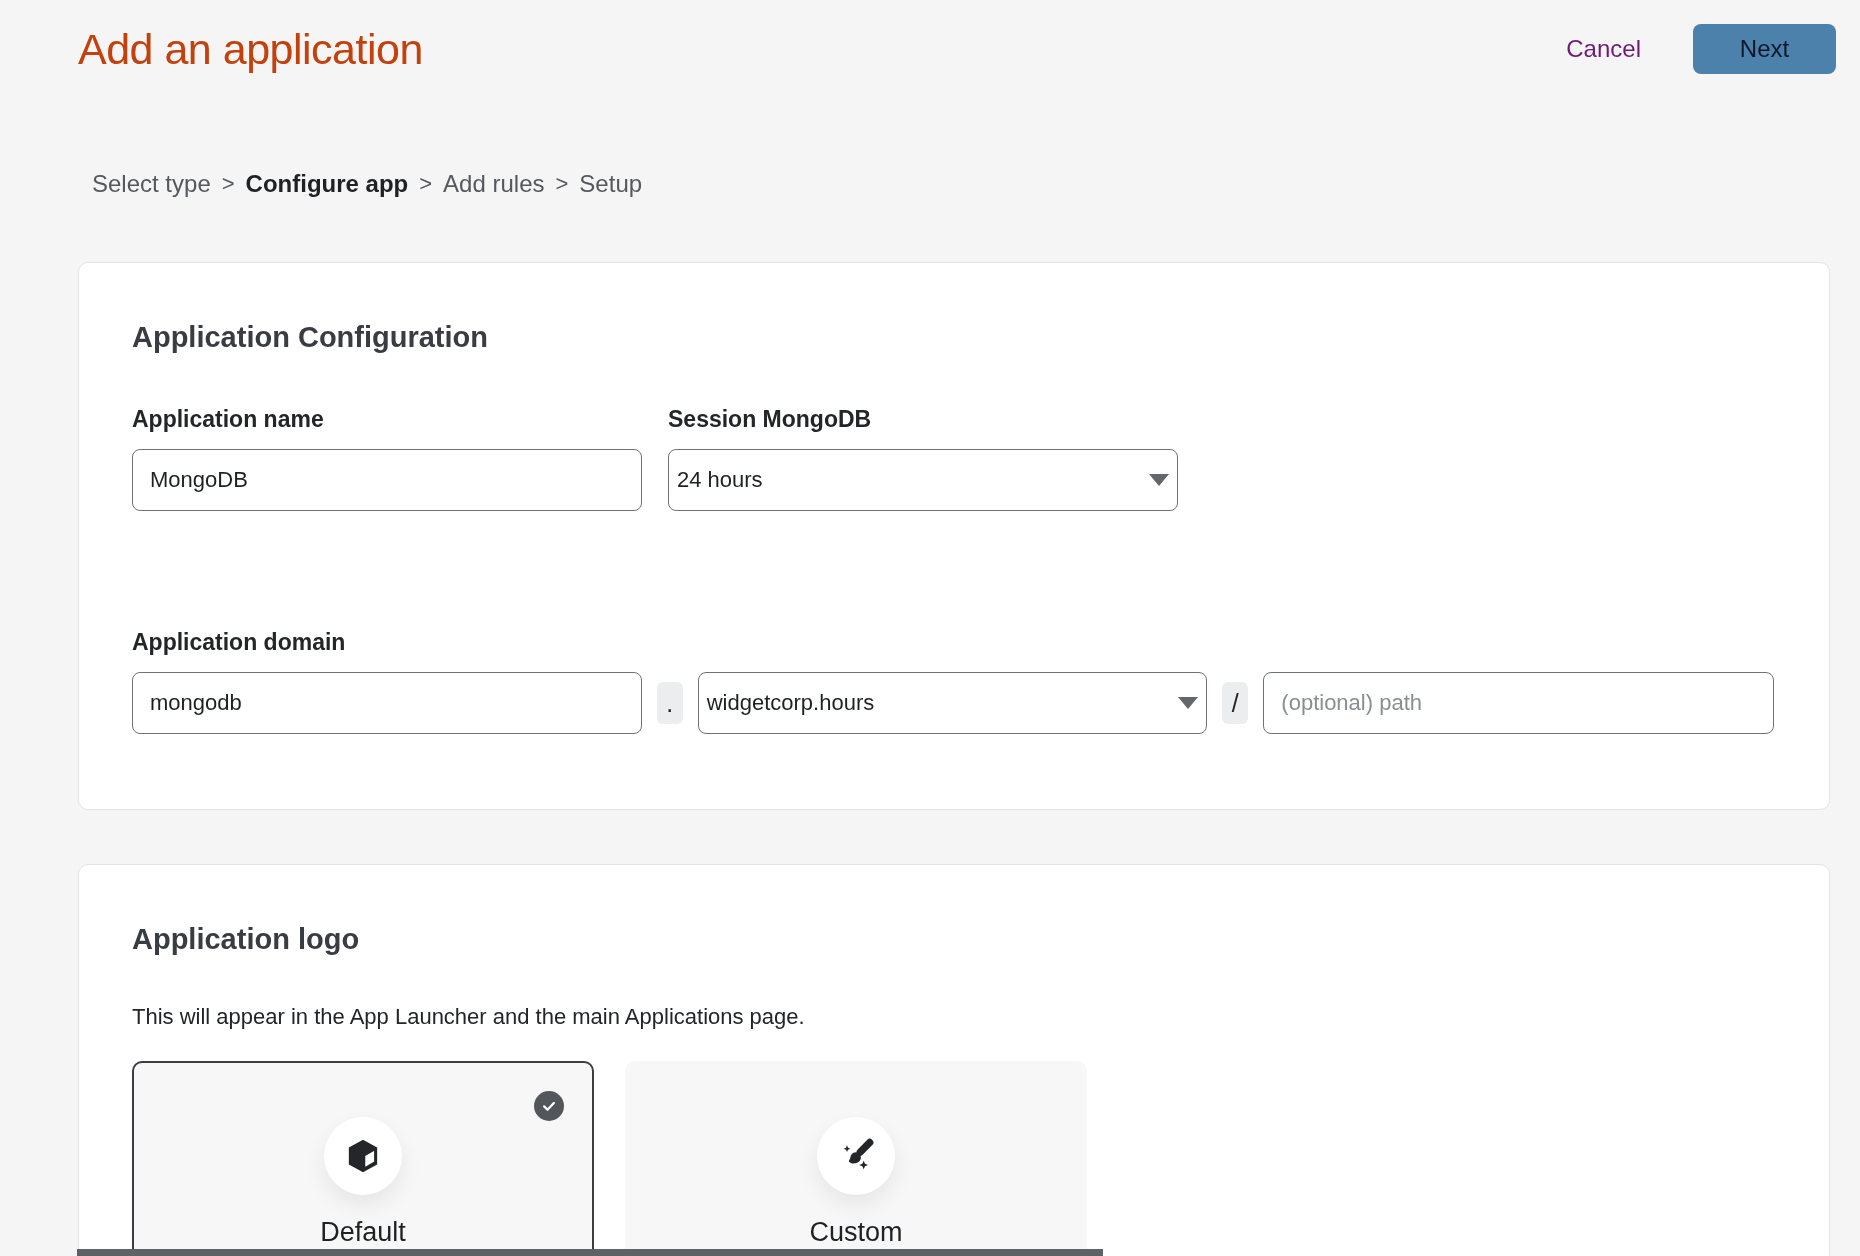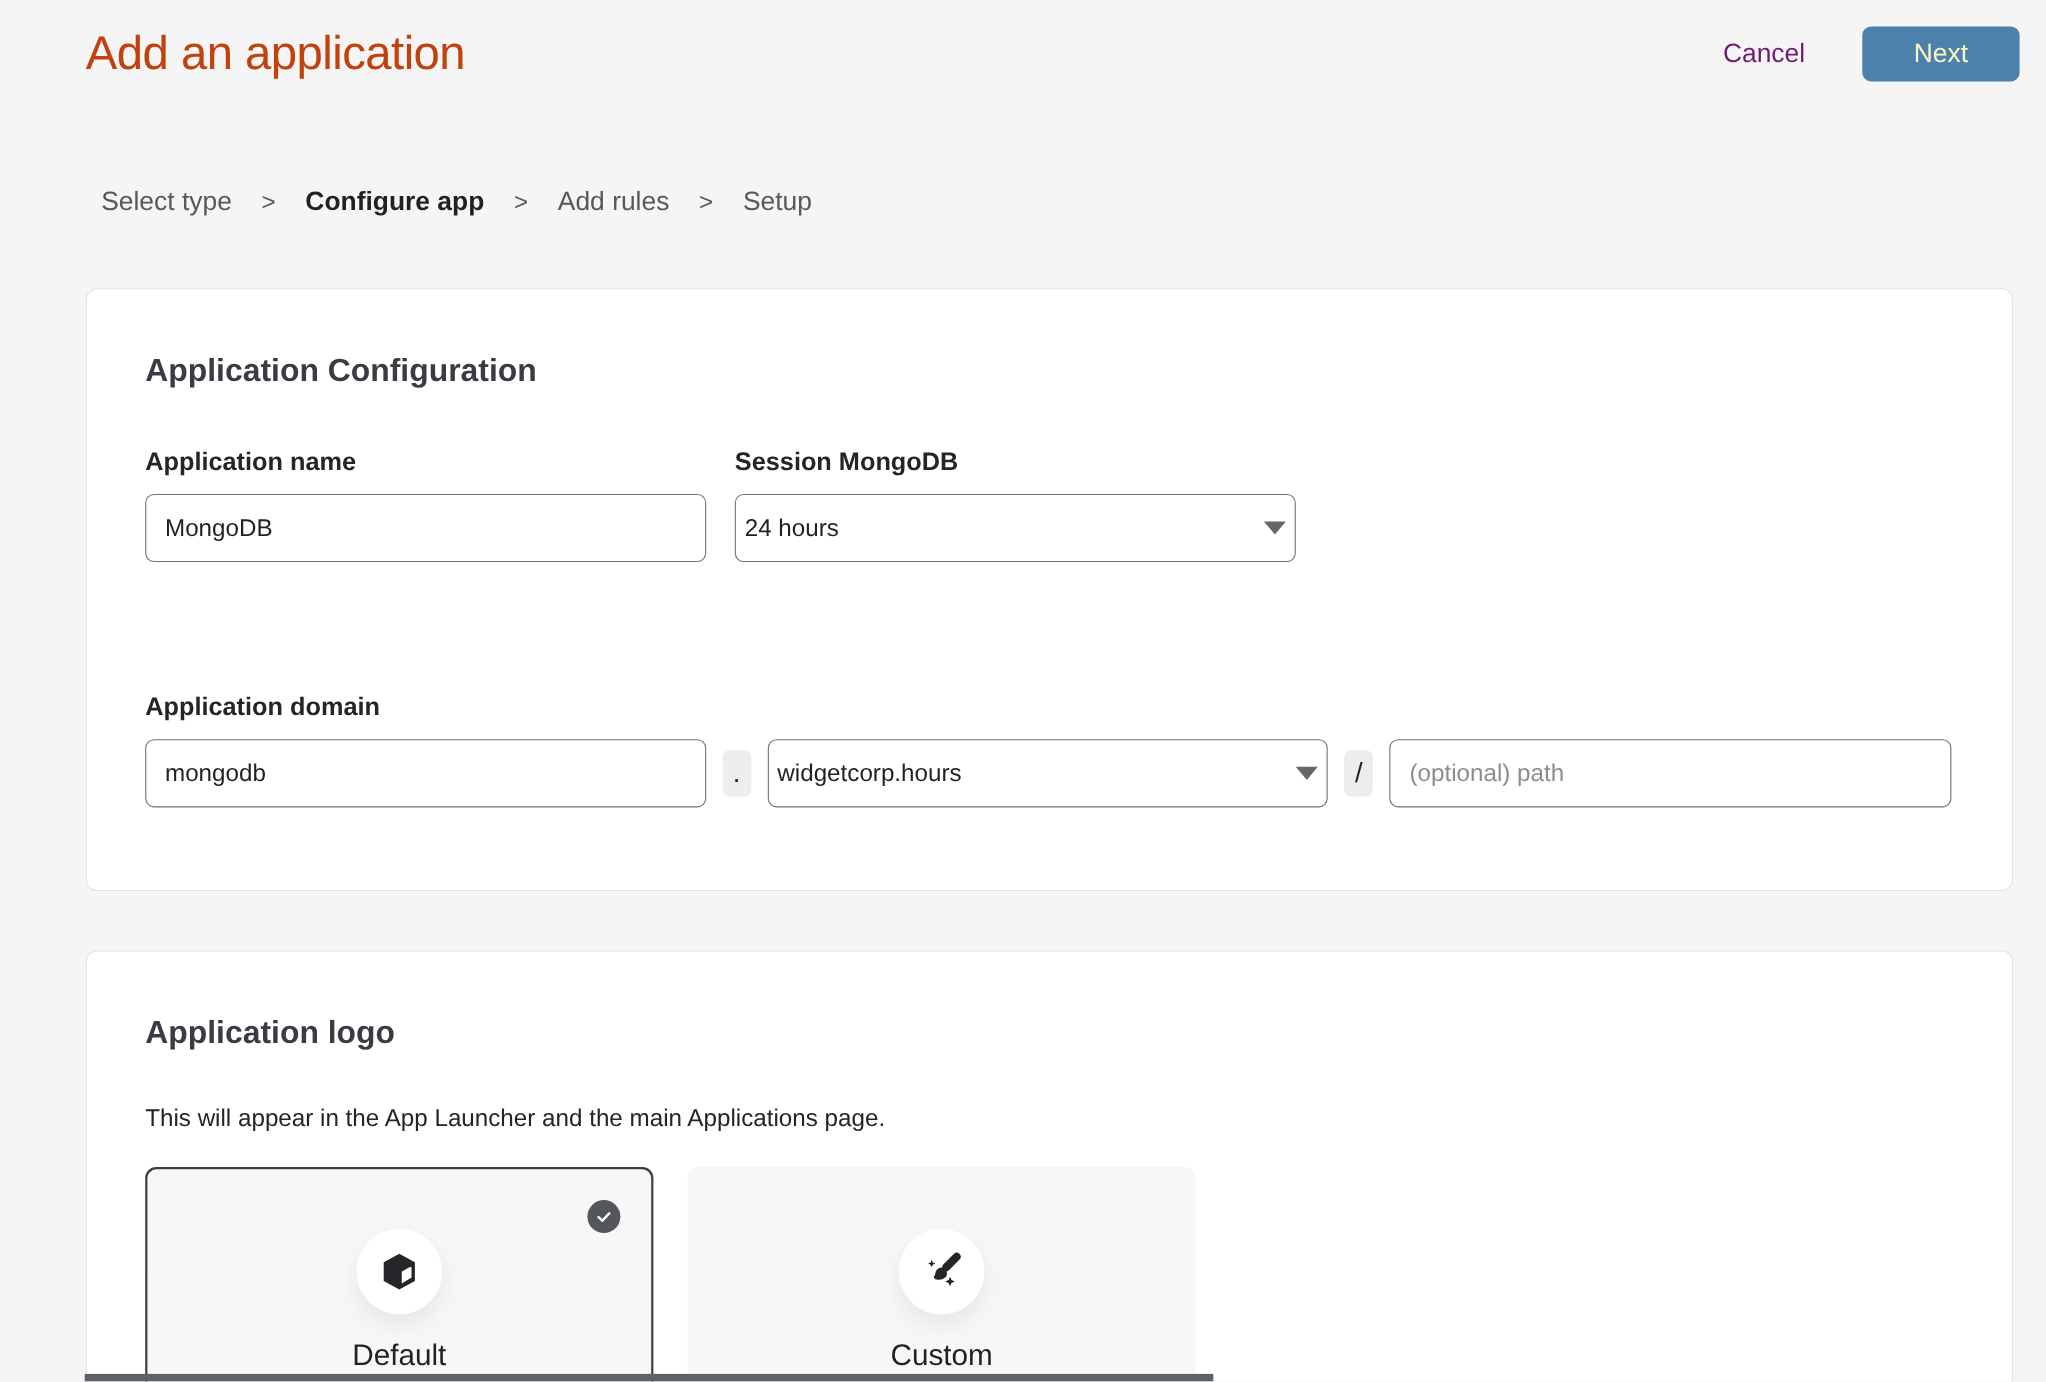--- a/index.html
+++ b/index.html
@@ -18,27 +18,27 @@
   }
   .page-title {
     font-size: 43px; font-weight: 400; letter-spacing: -0.5px; color: #c2410c;
   }
   .header-actions { display: flex; align-items: center; gap: 52px; }
   .cancel-link {
     font-size: 24px; color: #701a75; cursor: pointer; background: none; border: none;
     font-family: inherit;
   }
   .next-button {
-    width: 143px; height: 50px; background: #4B81AB; color: #fef9c3;
+    width: 143px; height: 50px; background: #4B81AB; color: #0f172a;
     border: none; border-radius: 8px; font-size: 24px; cursor: pointer;
     font-family: inherit;
   }
   
   .breadcrumb {
-    display: flex; align-items: center; gap: 27px;
+    display: flex; align-items: center; gap: 11px;
     margin: 96px 0 0 92px;
     font-size: 24px; color: #55585D;
   }
   .crumb { cursor: pointer; }
   .crumb.active { color: #1F2124; font-weight: 700; }
   .crumb-sep { color: #55585D; font-size: 22px; }
   
   .card {
     background: #FFFFFF;
     border: 1px solid #E3E4E5;

